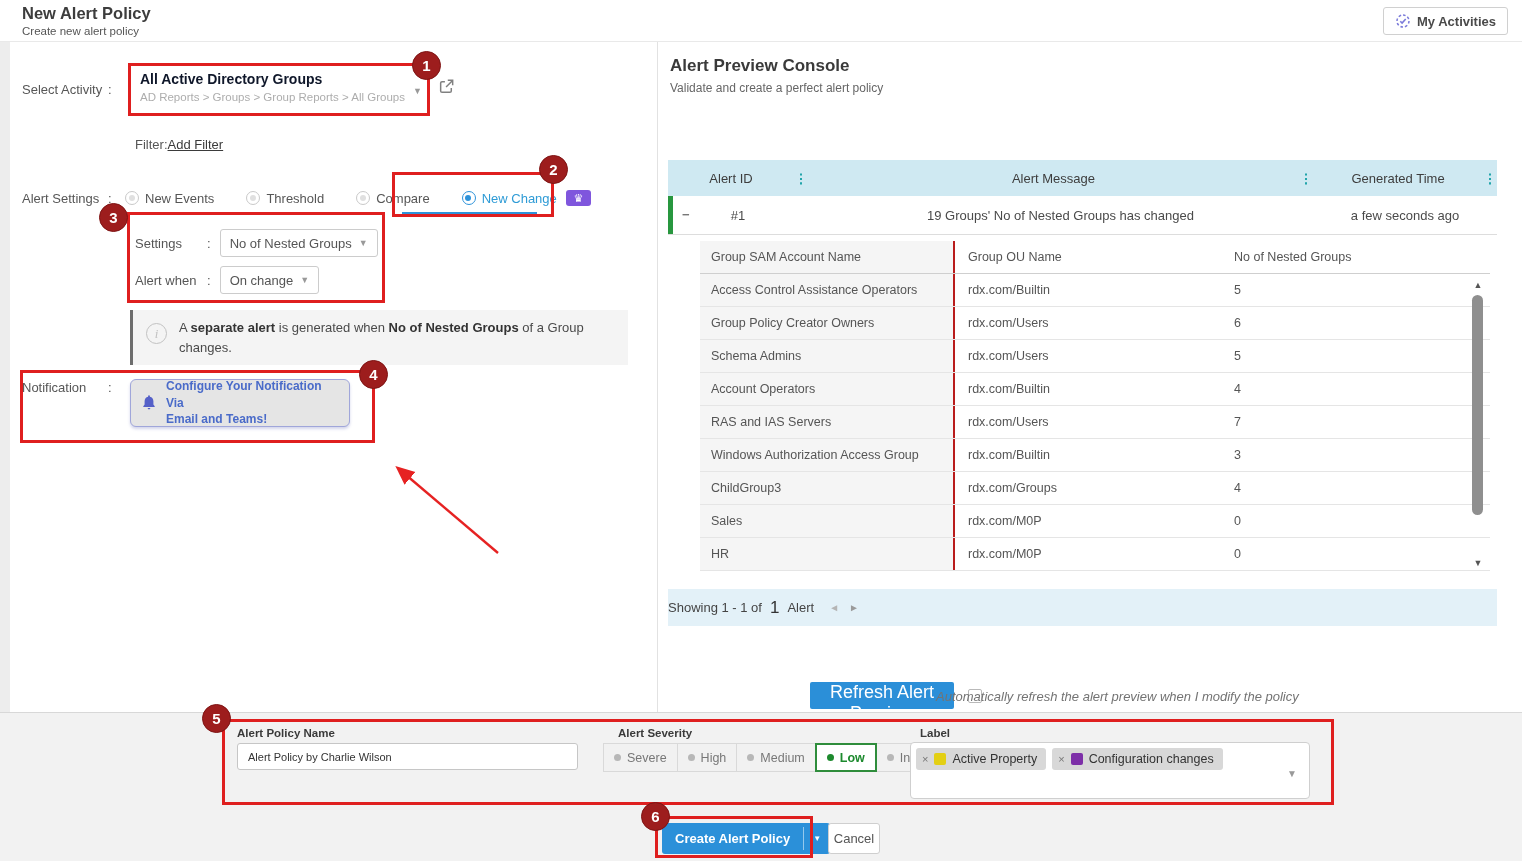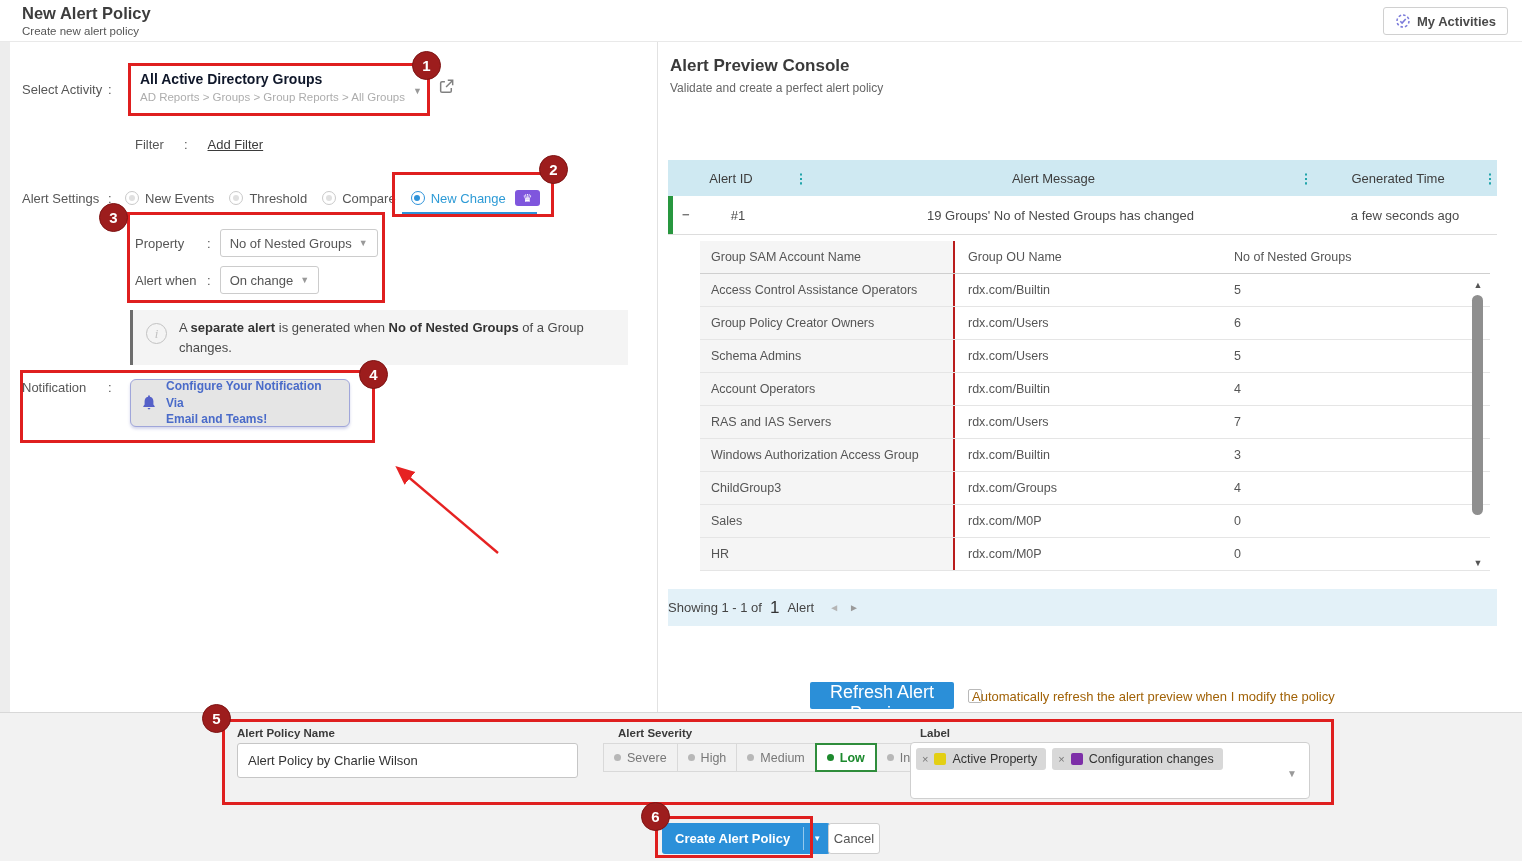--- a/index.html
+++ b/index.html
@@ -21,24 +21,24 @@
 
   
   .lrow { position:absolute; display:flex; font-size:13px; color:#565656; }
   .lbl86 { width:86px; }
   .activity { position:absolute; left:140px; top:71px; }
   .activity .t { font-size:14px; font-weight:bold; color:#0f172a; }
   .activity .b { font-size:11.5px; color:#adadad; margin-top:4px; }
   .caret { color:#999; font-size:9px; }
   .caret1 { position:absolute; left:413px; top:86px; }
   .extlink { position:absolute; left:438px; top:78px; }
-  .filter-row { position:absolute; left:135px; top:137px; display:flex; gap:20px; font-size:13px; color:#565656; }
+  .filter-row { position:absolute; left:135px; top:137px; display:flex; gap:0; font-size:13px; color:#565656; }
   .addfilter { color:#3b3b3b; text-decoration:underline; cursor:pointer; }
 
-  .radios { position:absolute; left:125px; top:188px; display:flex; gap:15px; align-items:center; height:20px; }
+  .radios { position:absolute; left:125px; top:188px; display:flex; gap:32px; align-items:center; height:20px; }
   .radio { display:flex; align-items:center; gap:6px; font-size:13px; color:#565656; cursor:pointer; }
   .rdot { width:14px; height:14px; border:1.5px solid #c9c9c9; border-radius:50%; position:relative; background:#fff; }
   .rdot::after { content:""; position:absolute; left:2.5px; top:2.5px; width:6px; height:6px; border-radius:50%; background:#e0e0e0; }
   .radio.sel { color:#2e9bd6; }
   .radio.sel .rdot { border-color:#2e93da; }
   .radio.sel .rdot::after { background:#2e93da; }
   .crown { display:inline-flex; align-items:center; justify-content:center; width:25px; height:16px;
            border-radius:3px; color:#fff; font-size:11px; margin-left:3px; }
   .nc-underline { position:absolute; left:402px; top:212px; width:135px; height:3px; background:#2e93da; }
 
@@ -97,28 +97,28 @@
             font-size:13px; color:#444; }
   .pg-total { font-size:17px; color:#333; margin:0 2px; }
   .pg-chev { font-size:10px; color:#b5b5b5; margin-left:9px; cursor:pointer; }
   .pg-chev.r { color:#9a9a9a; margin-left:4px; }
 
   .refresh { position:absolute; left:810px; top:682px; width:144px; height:27px; background:#2b8fd8;
              border:none; border-radius:2px; color:#fff; font-size:18px; cursor:pointer;
              font-family:"Liberation Sans",sans-serif; }
   .cb { position:absolute; left:968px; top:689px; width:14px; height:14px; border:1.5px solid #b9b9b9;
         border-radius:2px; background:#fff; cursor:pointer; }
-  .cb-label { position:absolute; left:972px; top:689px; font-size:13px; color:#a16207; }
+  .cb-label { position:absolute; left:936px; top:689px; font-size:13px; color:#737373;font-style:italic; }
 
   
   .bottombar { position:absolute; left:0; top:712px; width:1522px; height:149px; background:#f2f2f2;
                border-top:1px solid #d8d8d8; }
   .f-lab { position:absolute; font-size:11.5px; font-weight:bold; color:#3a3a3a; }
-  .name-input { position:absolute; left:237px; top:743px; width:341px; height:35px; background:#fff;
-                border:1px solid #c6c6c6; border-radius:3px; padding:0 10px; font-size:13px; color:#333;
+  .name-input { position:absolute; left:237px; top:743px; width:341px; height:27px; background:#fff;
+                border:1px solid #c6c6c6; border-radius:3px; padding:0 10px; font-size:11px; color:#333;
                 font-family:"Liberation Sans",sans-serif; }
   .segrow { position:absolute; left:604px; top:743px; height:29px; display:flex; }
   .seg { display:flex; align-items:center; gap:6px; padding:0 10px; background:#f1f1f1;
          border:1px solid #d9d9d9; margin-left:-1px; font-size:12.5px; color:#777; cursor:pointer; }
   .segdot { width:7px; height:7px; border-radius:50%; background:#b7b7b7; }
   .seg.sel { background:#fff; border:2px solid #2f8d3c; color:#1d8a2e; font-weight:bold; z-index:1; }
   .seg.sel .segdot { background:#1d8a2e; }
   .labelbox { position:absolute; left:910px; top:742px; width:400px; height:57px; background:#fff;
               border:1px solid #cfcfcf; border-radius:4px; padding:5px; cursor:pointer; }
   .tagwrap { display:flex; gap:6px; }
@@ -216,21 +216,21 @@
       </span>
       <span class="radio sel">
         <span class="rdot"></span>
         <span>New Change</span>
         <span class="crown" style="background: rgb(127, 86, 221);">♛</span>
       </span>
     </div>
   <div class="nc-underline"></div>
 
   <div class="prop-row">
-    <span class="lbl70">Property</span>
+    <span class="lbl70">Settings</span>
     <span class="col-sp">:</span>
     <span class="sel-box">
       <span>No of Nested Groups</span>
       <span class="caret">▼</span>
     </span>
   </div>
   <div class="when-row">
     <span class="lbl70">Alert when</span>
     <span class="col-sp">:</span>
     <span class="sel-box">

